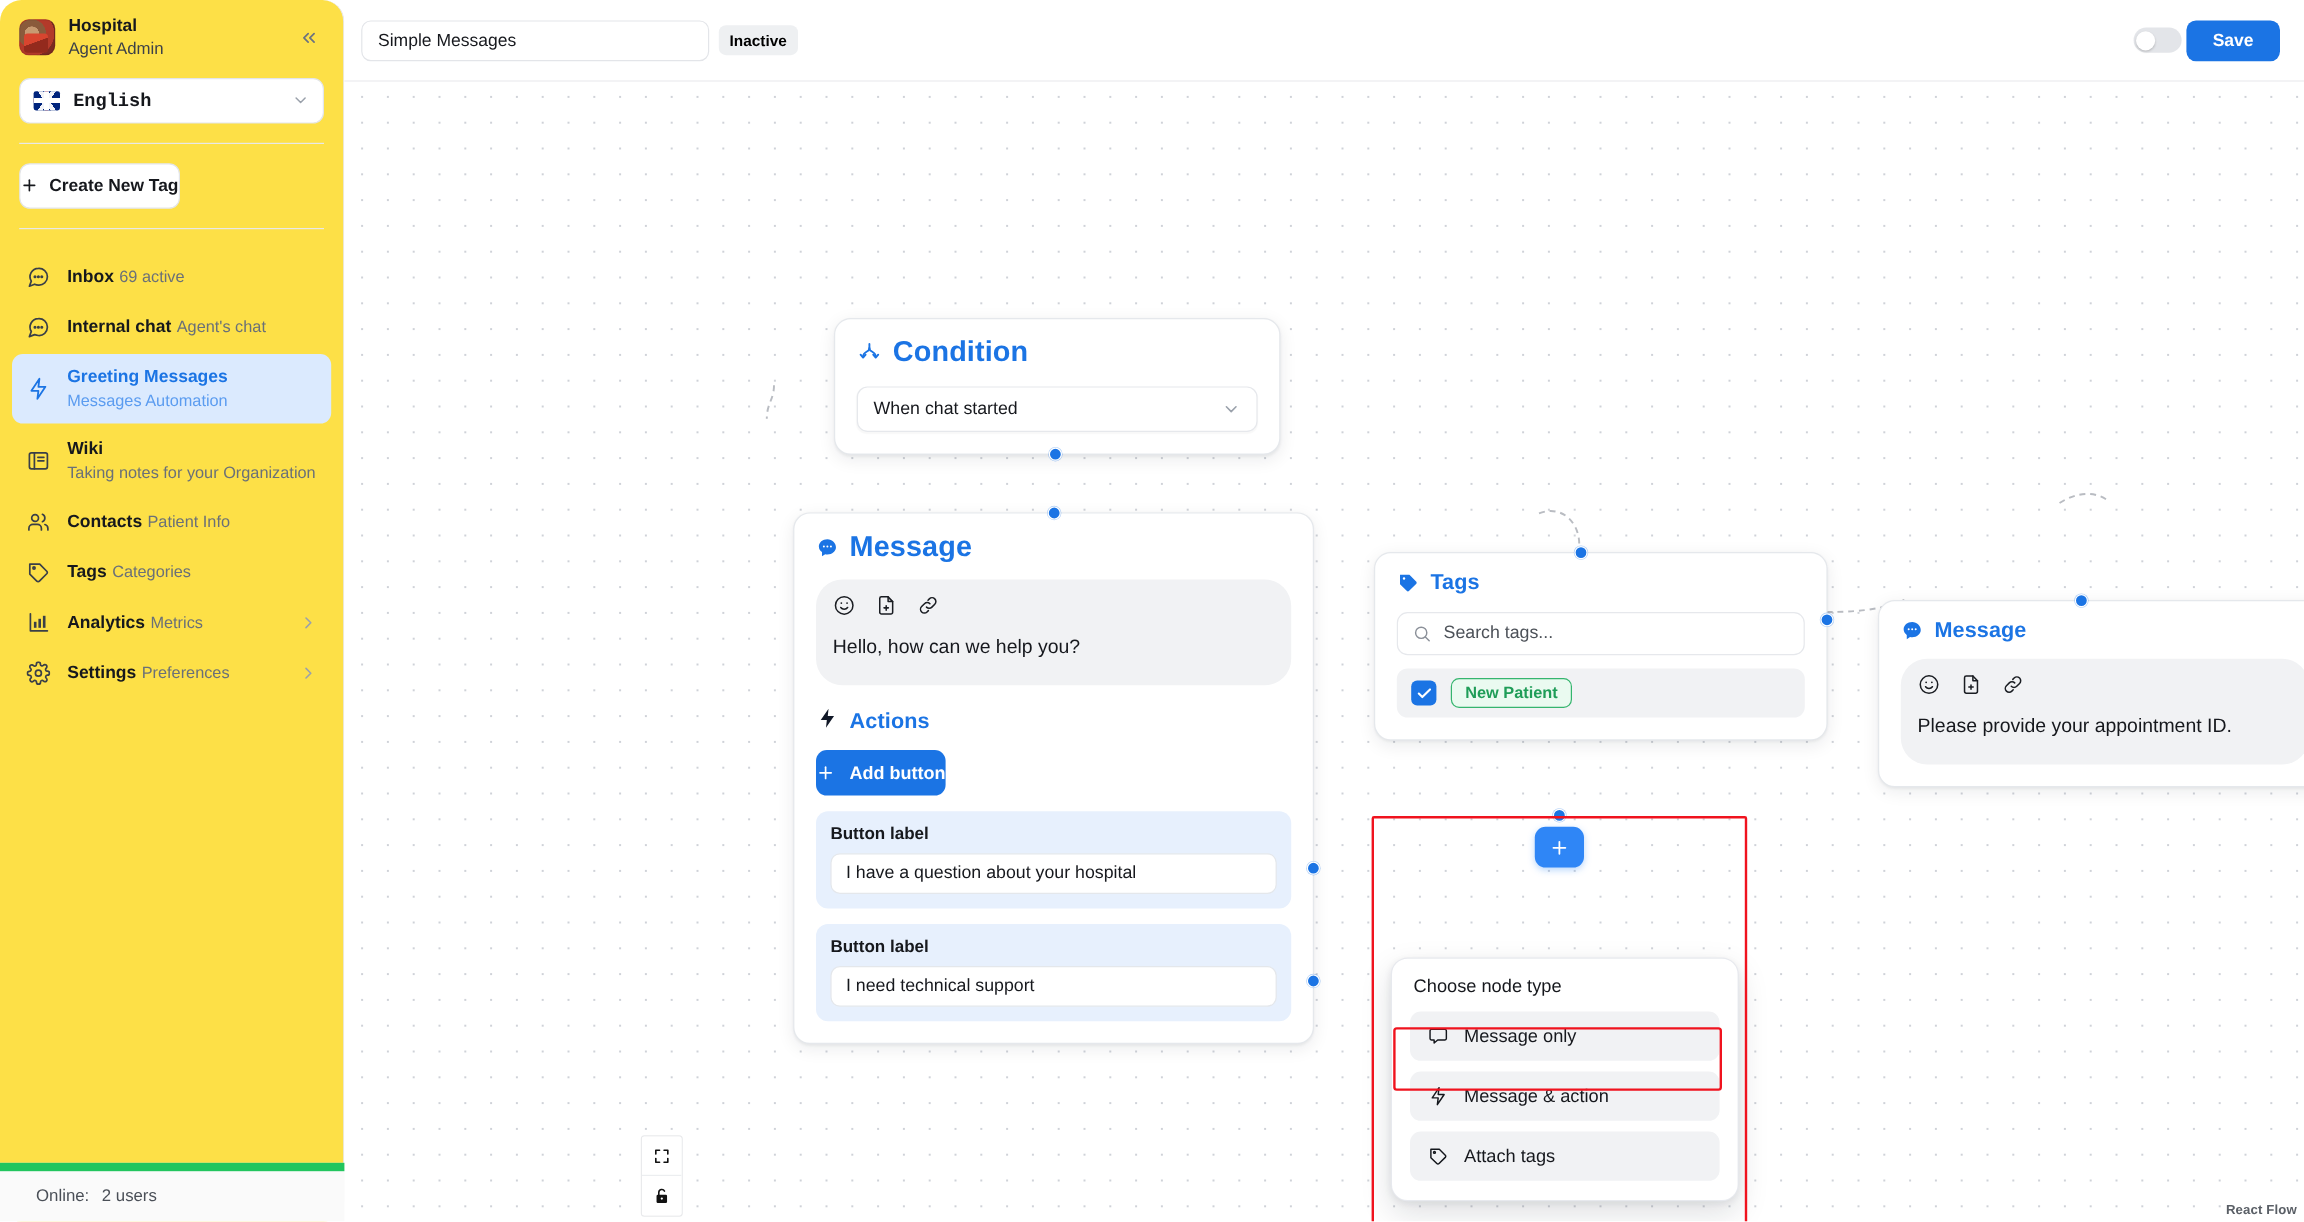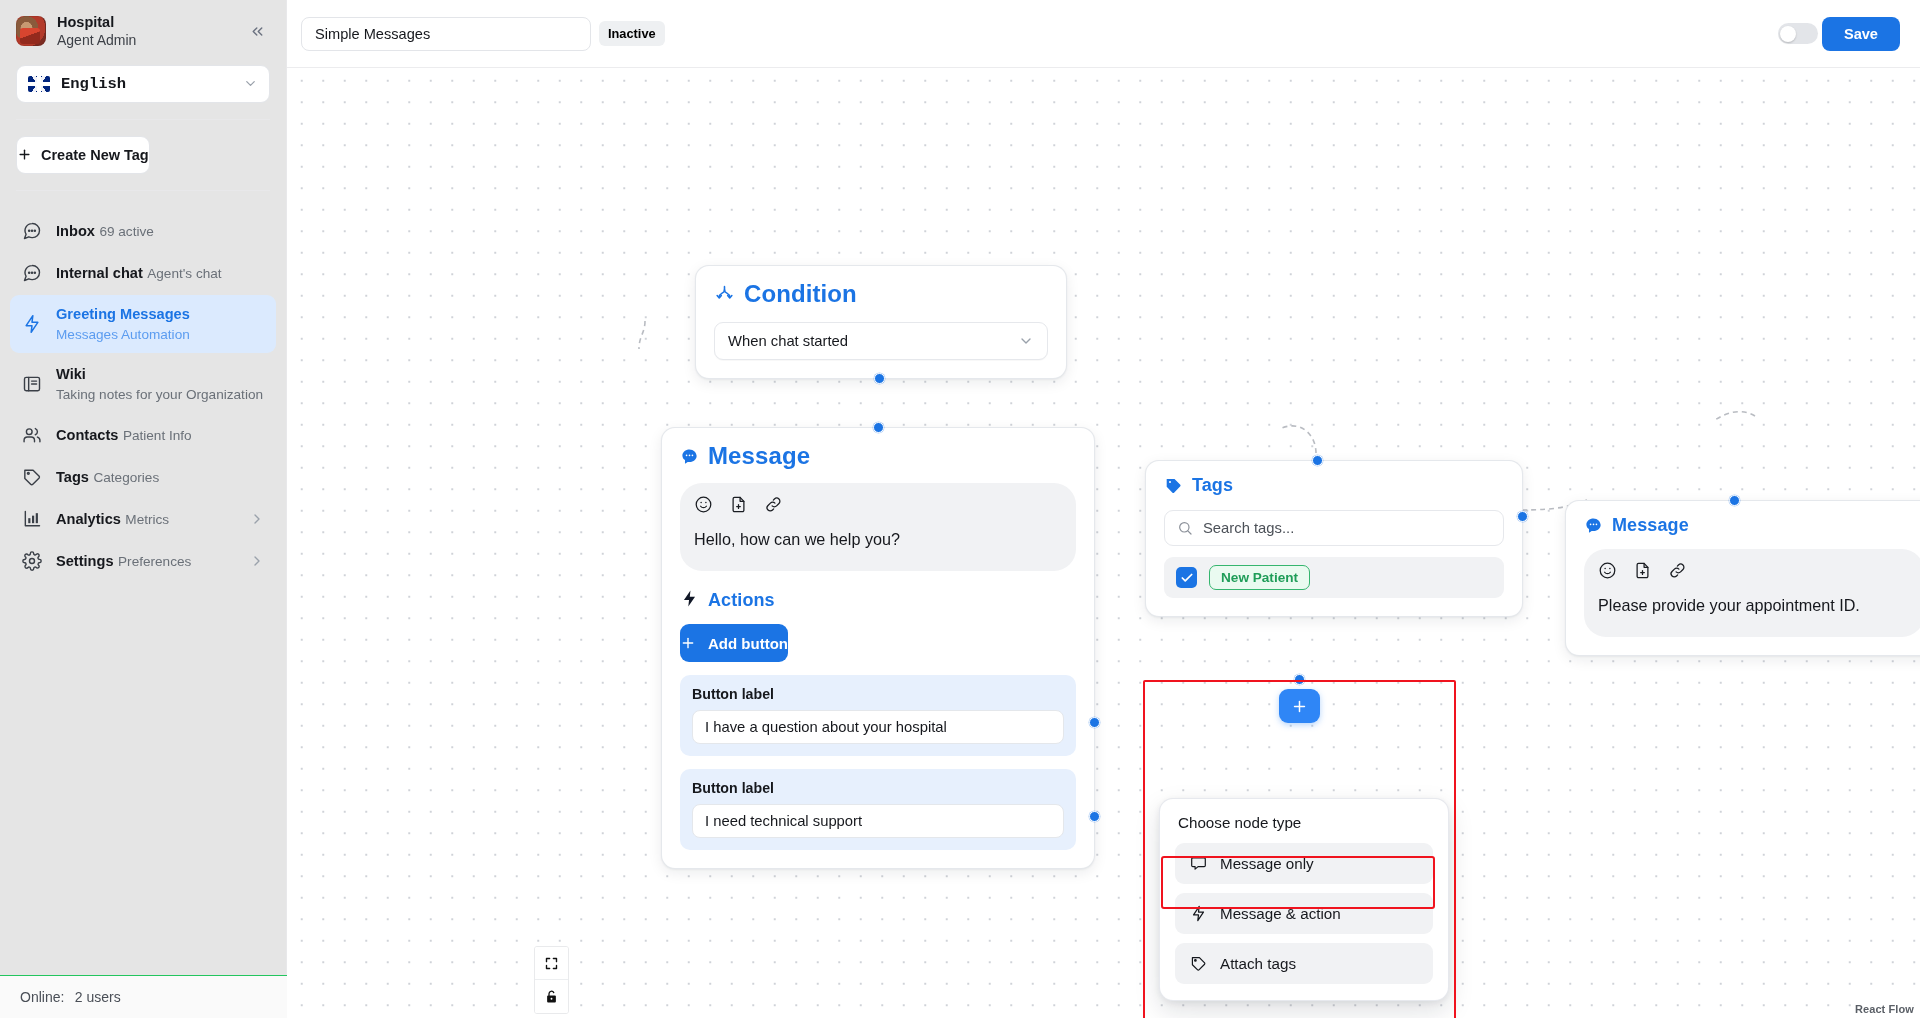--- a/index.html
+++ b/index.html
@@ -8,25 +8,26 @@
     overflow: hidden;
     font-family: "Liberation Sans", sans-serif;
     background: #ffffff;
     color: #111827;
   }
   .app { position: relative; width: 1920px; height: 1018px; display: flex; }
 
   
   .sidebar {
     width: 287px; height: 1018px;
-    background: #e5e5e5;
+    background: #fde047;
     border-right: 1px solid #e8e8ea;
     position: relative;
     flex: 0 0 287px;
     z-index: 5;
+    border-radius: 18px;
   }
   .sb-header { display: flex; align-items: center; padding: 14px 16px 10px 16px; }
   .avatar {
     width: 30px; height: 30px; border-radius: 8px; flex: 0 0 30px;
     background: radial-gradient(circle at 35% 40%, #c79a72 0 22%, #8a5a3b 23% 44%, #b33a2a 45% 70%, #7c2b21 71% 100%);
     box-shadow: inset 0 0 0 1px rgba(0,0,0,.08);
     overflow: hidden; position: relative;
   }
   .avatar::after {
     content: ""; position: absolute; left: 4px; top: 12px; width: 20px; height: 16px;
@@ -89,21 +90,21 @@
   .nav-item.active .nav-ico { color: #1b74e4; }
   .nav-txt { line-height: 1.26; min-width: 0; }
   .nav-title { font-size: 14.6px; font-weight: 700; color: #16181d; white-space: nowrap; text-align: right; }
   .nav-sub { font-size: 13.6px; color: #6a7078; white-space: nowrap; }
   .nav-item.active .nav-title { color: #1b74e4; }
   .nav-item.active .nav-sub { color: #5b9cf0; }
   .nav-arrow { margin-left: auto; color: #9aa1ab; display: flex; }
 
   .sb-footer {
     position: absolute; left: 0; bottom: 0; width: 287px;
-    border-top: 1px solid #22c55e; padding: 12px 20px; background: #fafafa; margin-top: 46px;
+    border-top: 7px solid #22c55e; padding: 12px 30px; background: #fafafa; margin-top: 46px;
   }
   .online-txt { font-size: 14px; color: #4a4f57; }
 
   
   .main { flex: 1; position: relative; height: 1018px; min-width: 0; }
   .topbar {
     height: 68px; background: #fff; border-bottom: 1px solid #ececee;
     display: flex; align-items: center; padding: 0 20px 0 14px; position: relative; z-index: 4;
   }
   .flow-name {

